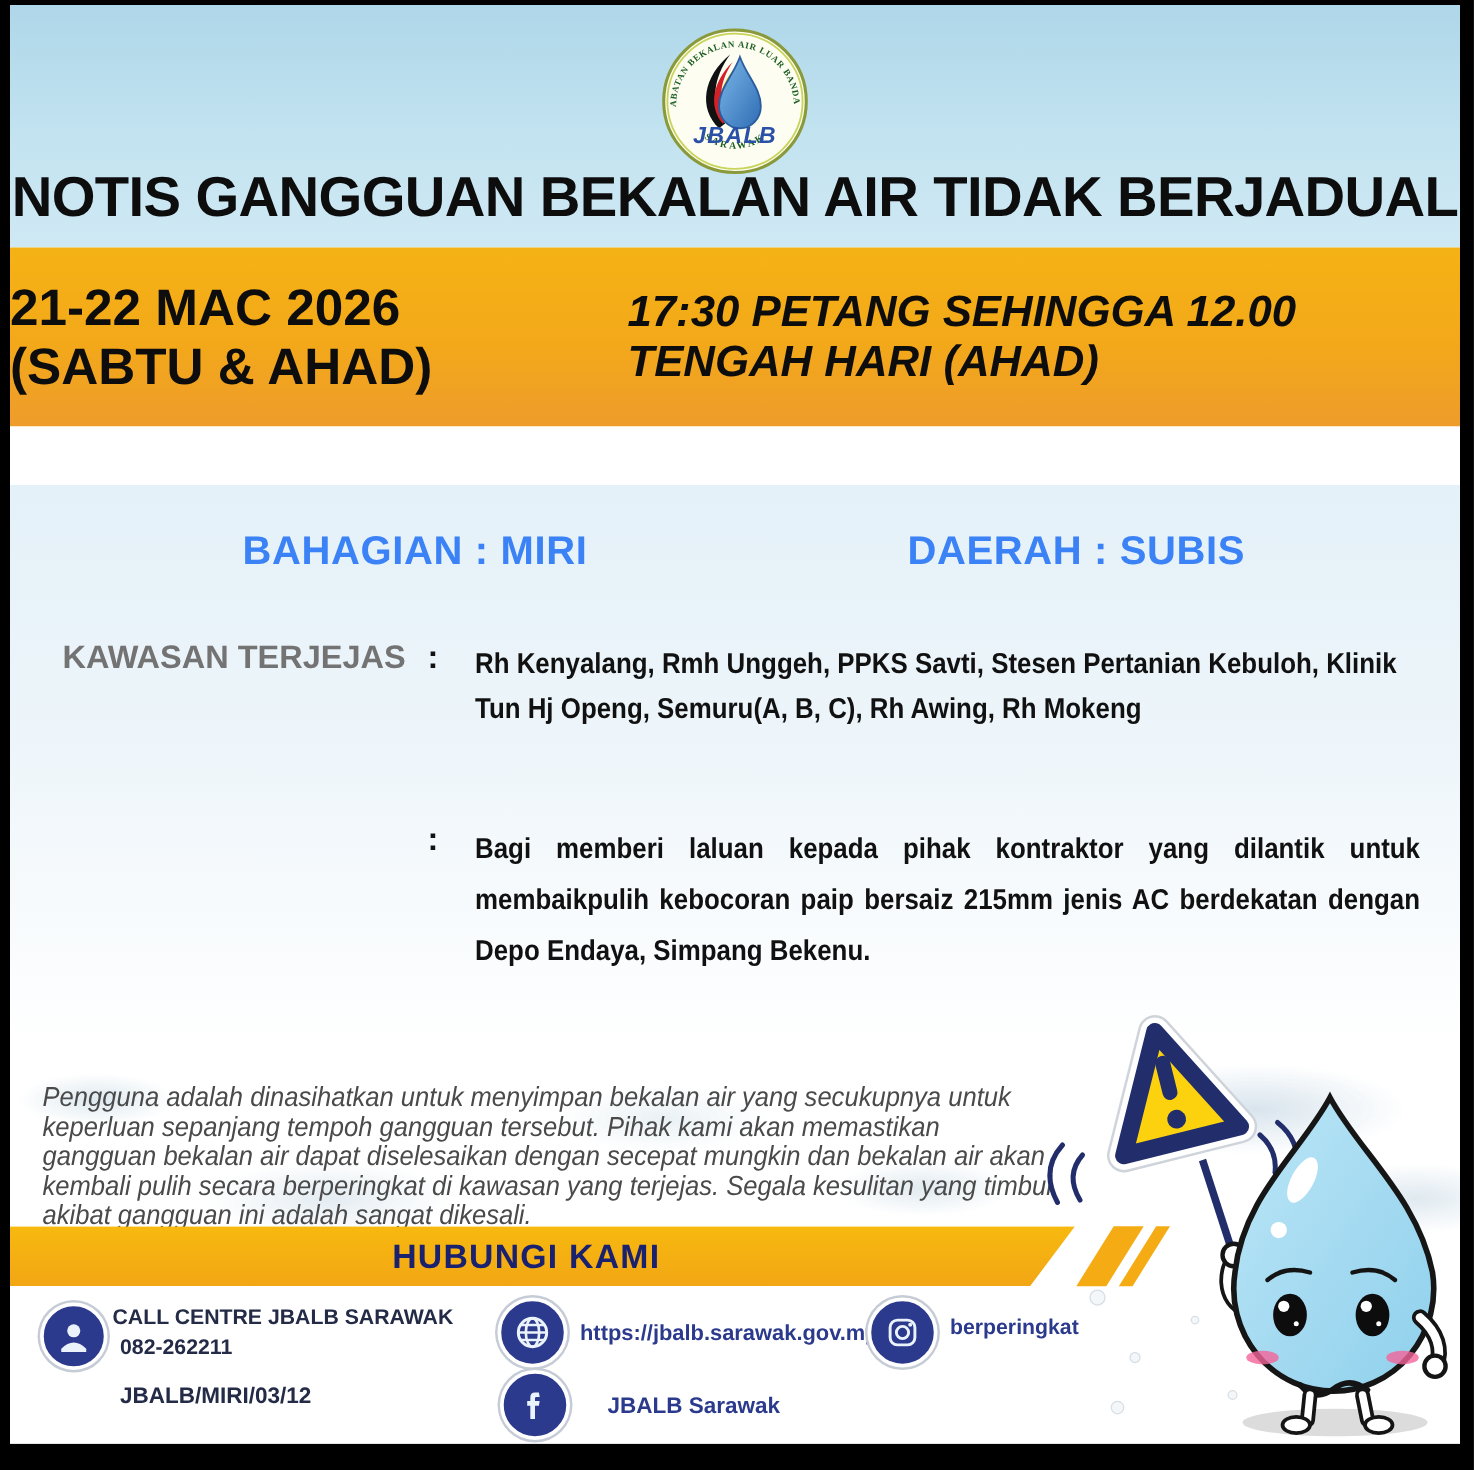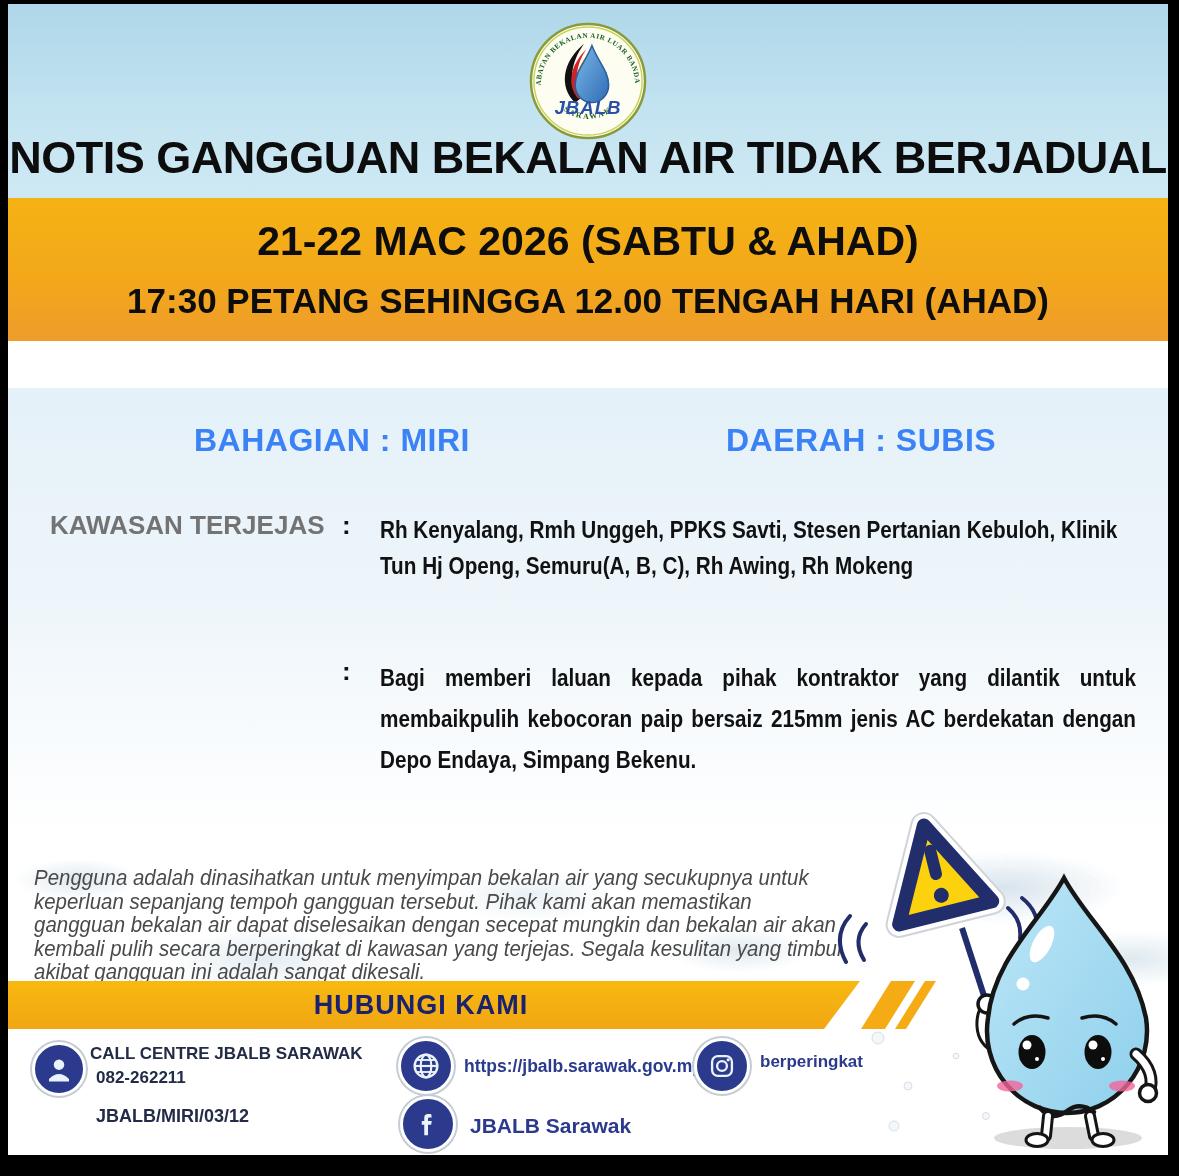--- a/index.html
+++ b/index.html
@@ -5,42 +5,42 @@
   html,body{margin:0;padding:0;background:#222;}
   .frame{position:relative;width:1179px;height:1176px;background:#000;overflow:hidden;
          font-family:"Liberation Sans",sans-serif;}
   .page{position:absolute;left:8px;top:4px;width:1160px;height:1151px;background:#fff;overflow:hidden;}
 
   
   .sky{position:absolute;left:0;top:0;width:100%;height:194px;
        background:linear-gradient(180deg,#aed7e9 0%,#c3e3f0 55%,#cfe9f4 100%);}
   .banner{position:absolute;left:0;top:194px;width:100%;height:143px;
           background:linear-gradient(180deg,#f5b214 0%,#f3a81a 55%,#ee9c2b 100%);
-          display:flex;flex-direction:column;align-items:center;justify-content:center;gap:16px;}
+          display:flex;flex-direction:row;align-items:center;justify-content:center;gap:16px;}
   .mid{position:absolute;left:0;top:384px;width:100%;height:448px;
        background:linear-gradient(180deg,#e4f1f8 0%,#edf5fa 45%,#ffffff 100%);}
   .bottomwhite{position:absolute;left:0;top:832px;width:100%;height:319px;background:#fff;}
   .splash{position:absolute;left:0;top:836px;width:1160px;height:158px;opacity:.95;
      background:
        radial-gradient(90px 30px at 6% 25%,#dce8ee 0%,rgba(220,232,238,0) 70%),
        radial-gradient(140px 42px at 22% 75%,#e2ebf1 0%,rgba(226,235,241,0) 70%),
        radial-gradient(120px 38px at 45% 35%,#e8f0f4 0%,rgba(232,240,244,0) 70%),
        radial-gradient(100px 32px at 63% 70%,#dfe9ef 0%,rgba(223,233,239,0) 70%),
        radial-gradient(170px 52px at 86% 30%,#d6e3ec 0%,rgba(214,227,236,0) 70%),
        radial-gradient(120px 40px at 97% 75%,#dde8ef 0%,rgba(221,232,239,0) 70%);}
 
   
   .logo{position:absolute;left:50%;top:18px;transform:translateX(-50%);width:118px;height:118px;}
 
   
   .title{position:absolute;left:0;top:128px;width:100%;text-align:center;
          font-size:45px;font-weight:bold;color:#0d0d0d;letter-spacing:-.5px;white-space:nowrap;}
 
   .sched1{font-size:41px;font-weight:bold;color:#0d0d0d;letter-spacing:0;}
-  .sched2{font-size:35px;font-weight:bold;color:#0d0d0d;letter-spacing:0;}
+  .sched2{font-size:35px;font-weight:bold;color:#0d0d0d;letter-spacing:0;font-style:italic;}
 
   
   .loc{position:absolute;top:418px;font-size:32px;font-weight:bold;color:#3b82f6;letter-spacing:.5px;white-space:nowrap;}
   .loc.bahagian{left:186px;} .loc.daerah{left:718px;}
 
   
   .dlabel{position:absolute;left:42px;font-size:26px;font-weight:bold;color:#737373;white-space:nowrap;}
   .dcolon{position:absolute;left:334px;font-size:26px;font-weight:bold;color:#111;}
   .dvalue{position:absolute;left:372px;font-size:23px;font-weight:bold;color:#111;
           width:840px;transform:scaleX(.9);transform-origin:0 0;line-height:36px;}
@@ -149,21 +149,21 @@
       <line x1="4.5" y1="16.5" x2="19.5" y2="16.5" stroke="#eaf2fb" stroke-width="1.4"></line>
     </svg>
   </div>
   <div class="ctext navy" style="left:456px;top:1052px;font-size:17.5px">https://jbalb.sarawak.gov.my/</div>
 
   <div class="cicon" style="left:392px;top:1092px;width:50px;height:50px">
     <svg width="30" height="30" viewBox="0 0 24 24">
       <path d="M 14.5 4 h -2.5 q -3 0 -3 3 v 2.5 h -2 v 3 h 2 V 21 h 3 v -8.5 h 2.5 l .5 -3 h -3 V 7.6 q 0 -.8 .9 -.8 h 2.1 Z" fill="#eaf2fb"></path>
     </svg>
   </div>
-  <div class="ctext navy" style="left:462px;top:1110px;font-size:21px">JBALB Sarawak</div>
+  <div class="ctext navy" style="left:478px;top:1110px;font-size:18px">JBALB Sarawak</div>
 
   <div class="cicon" style="left:686px;top:1034px;width:50px;height:50px">
     <svg width="28" height="28" viewBox="0 0 24 24">
       <rect x="3.5" y="3.5" width="17" height="17" rx="5" fill="none" stroke="#eaf2fb" stroke-width="2"></rect>
       <circle cx="12" cy="12" r="4.2" fill="none" stroke="#eaf2fb" stroke-width="2"></circle>
       <circle cx="17.3" cy="6.7" r="1.4" fill="#eaf2fb"></circle>
     </svg>
   </div>
   <div class="ctext navy" style="left:752px;top:1048px;font-size:17px">berperingkat</div>
 

